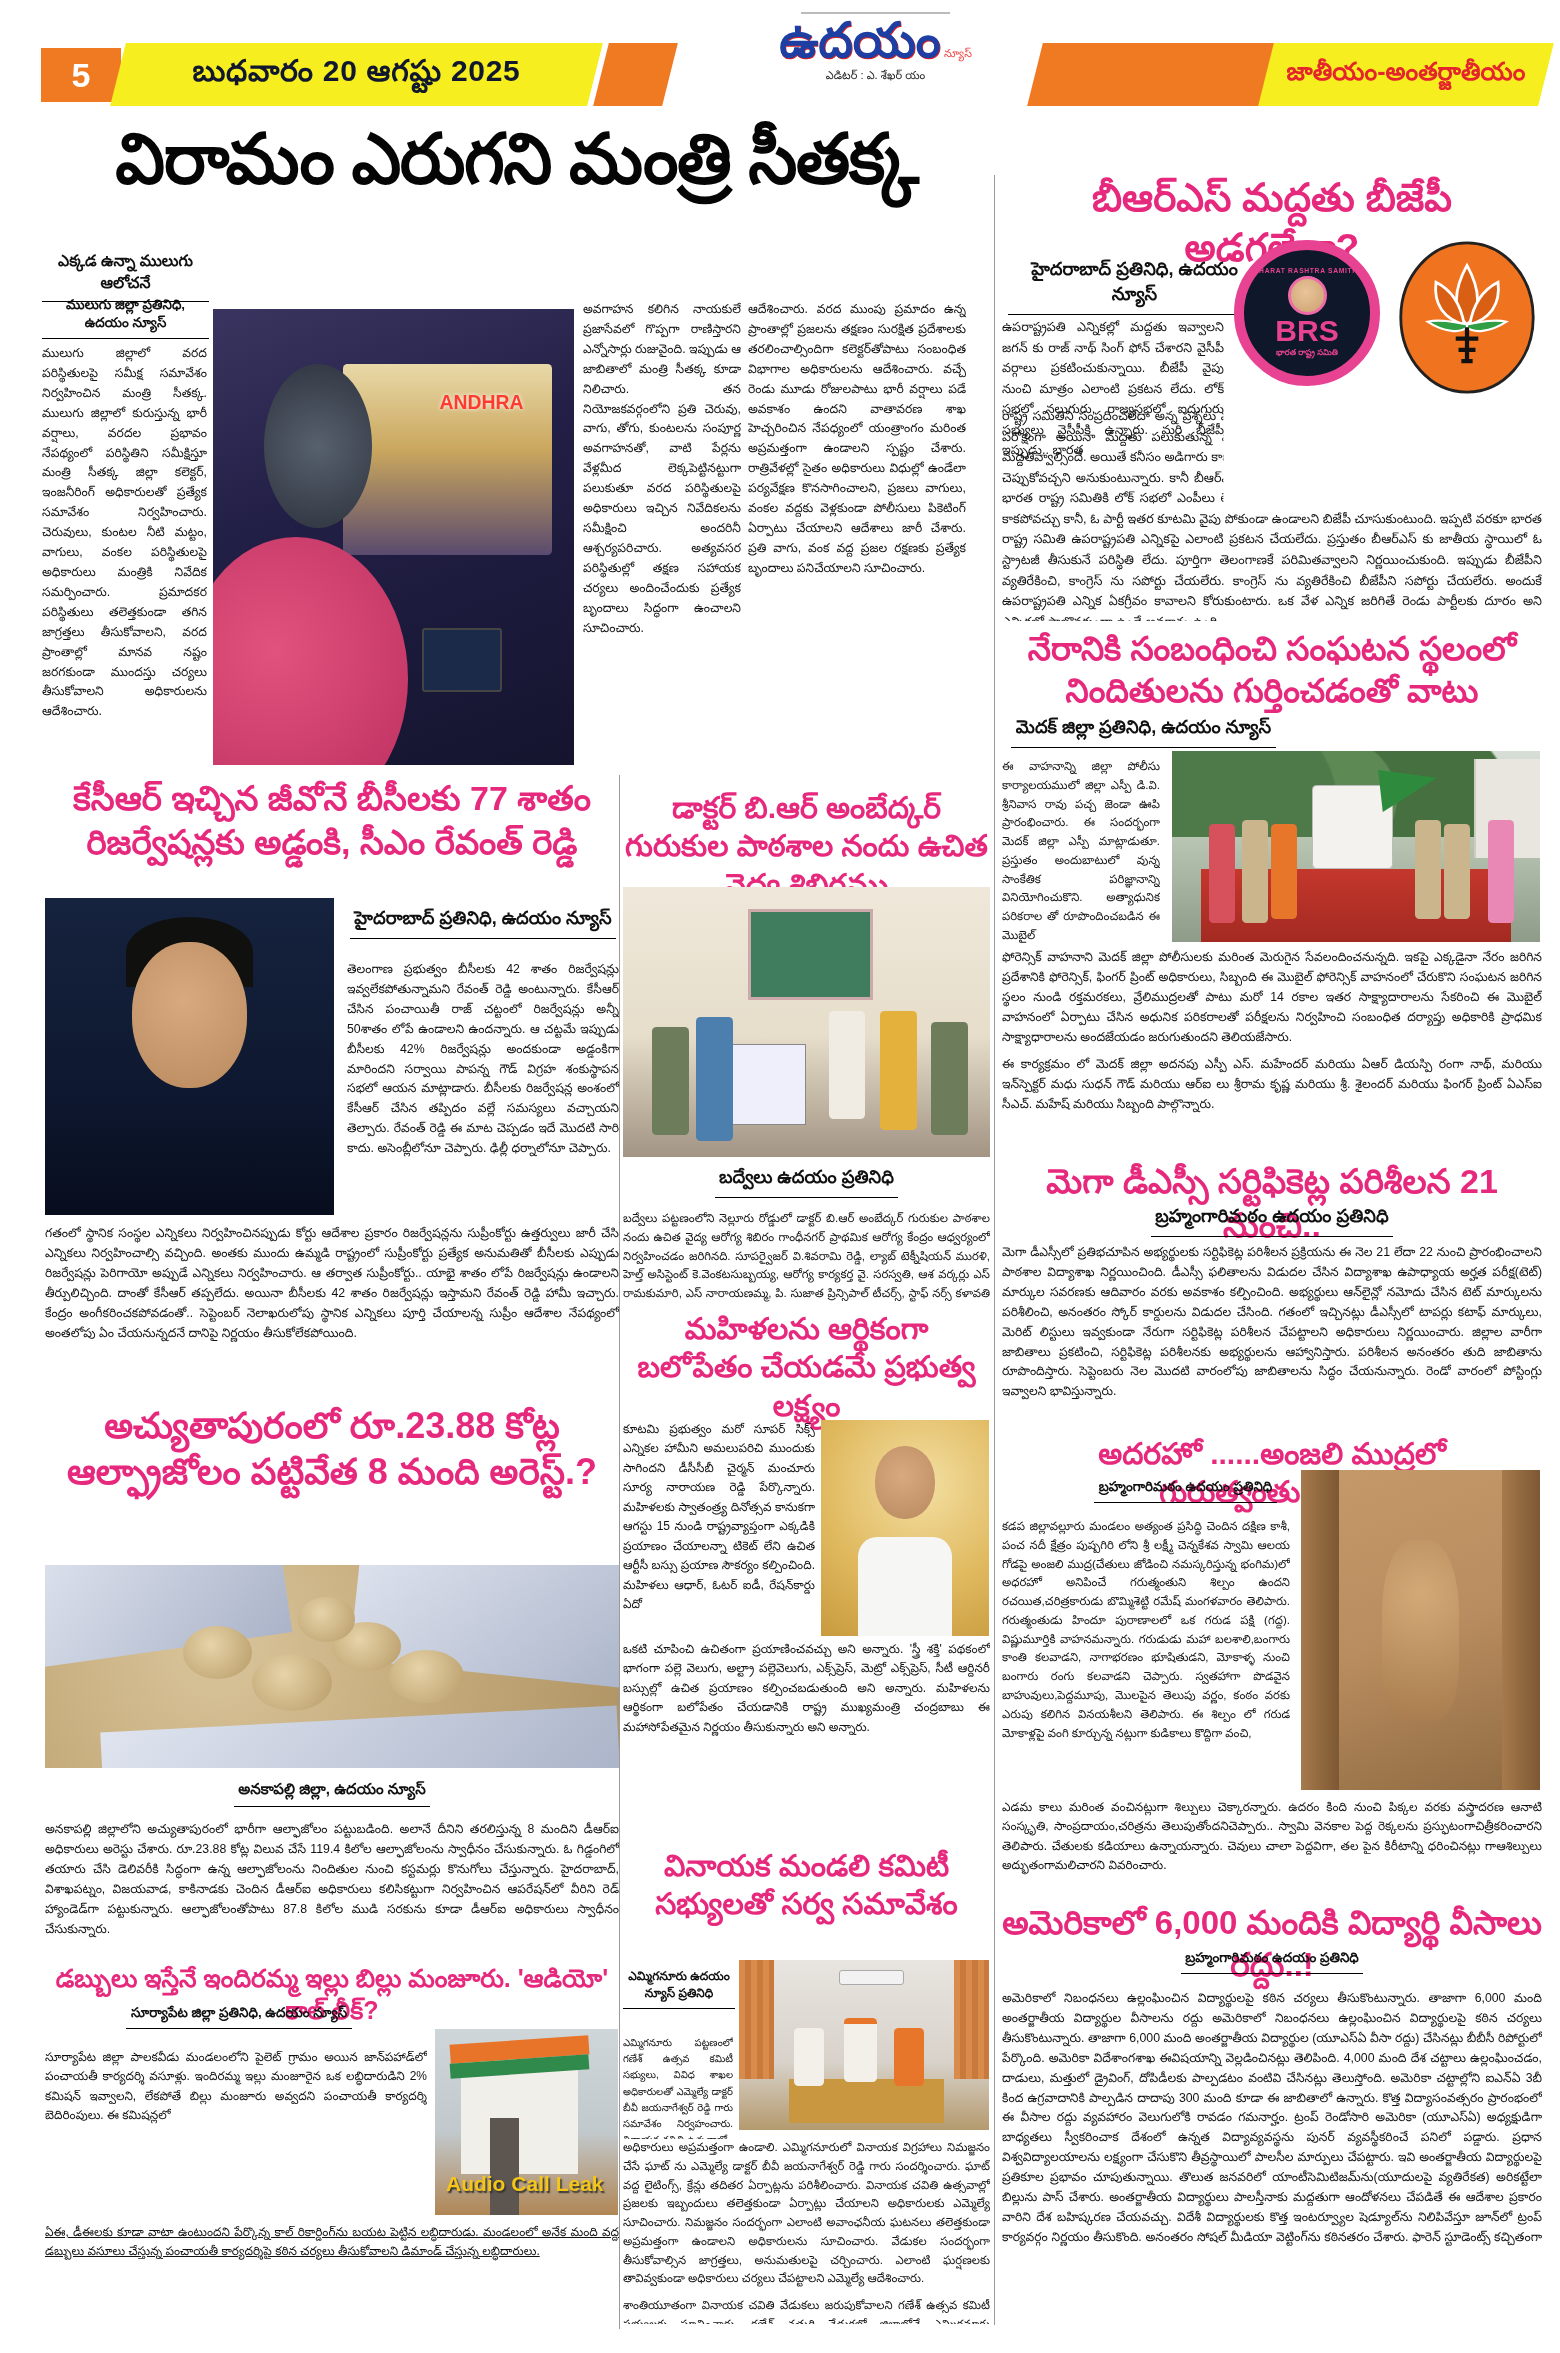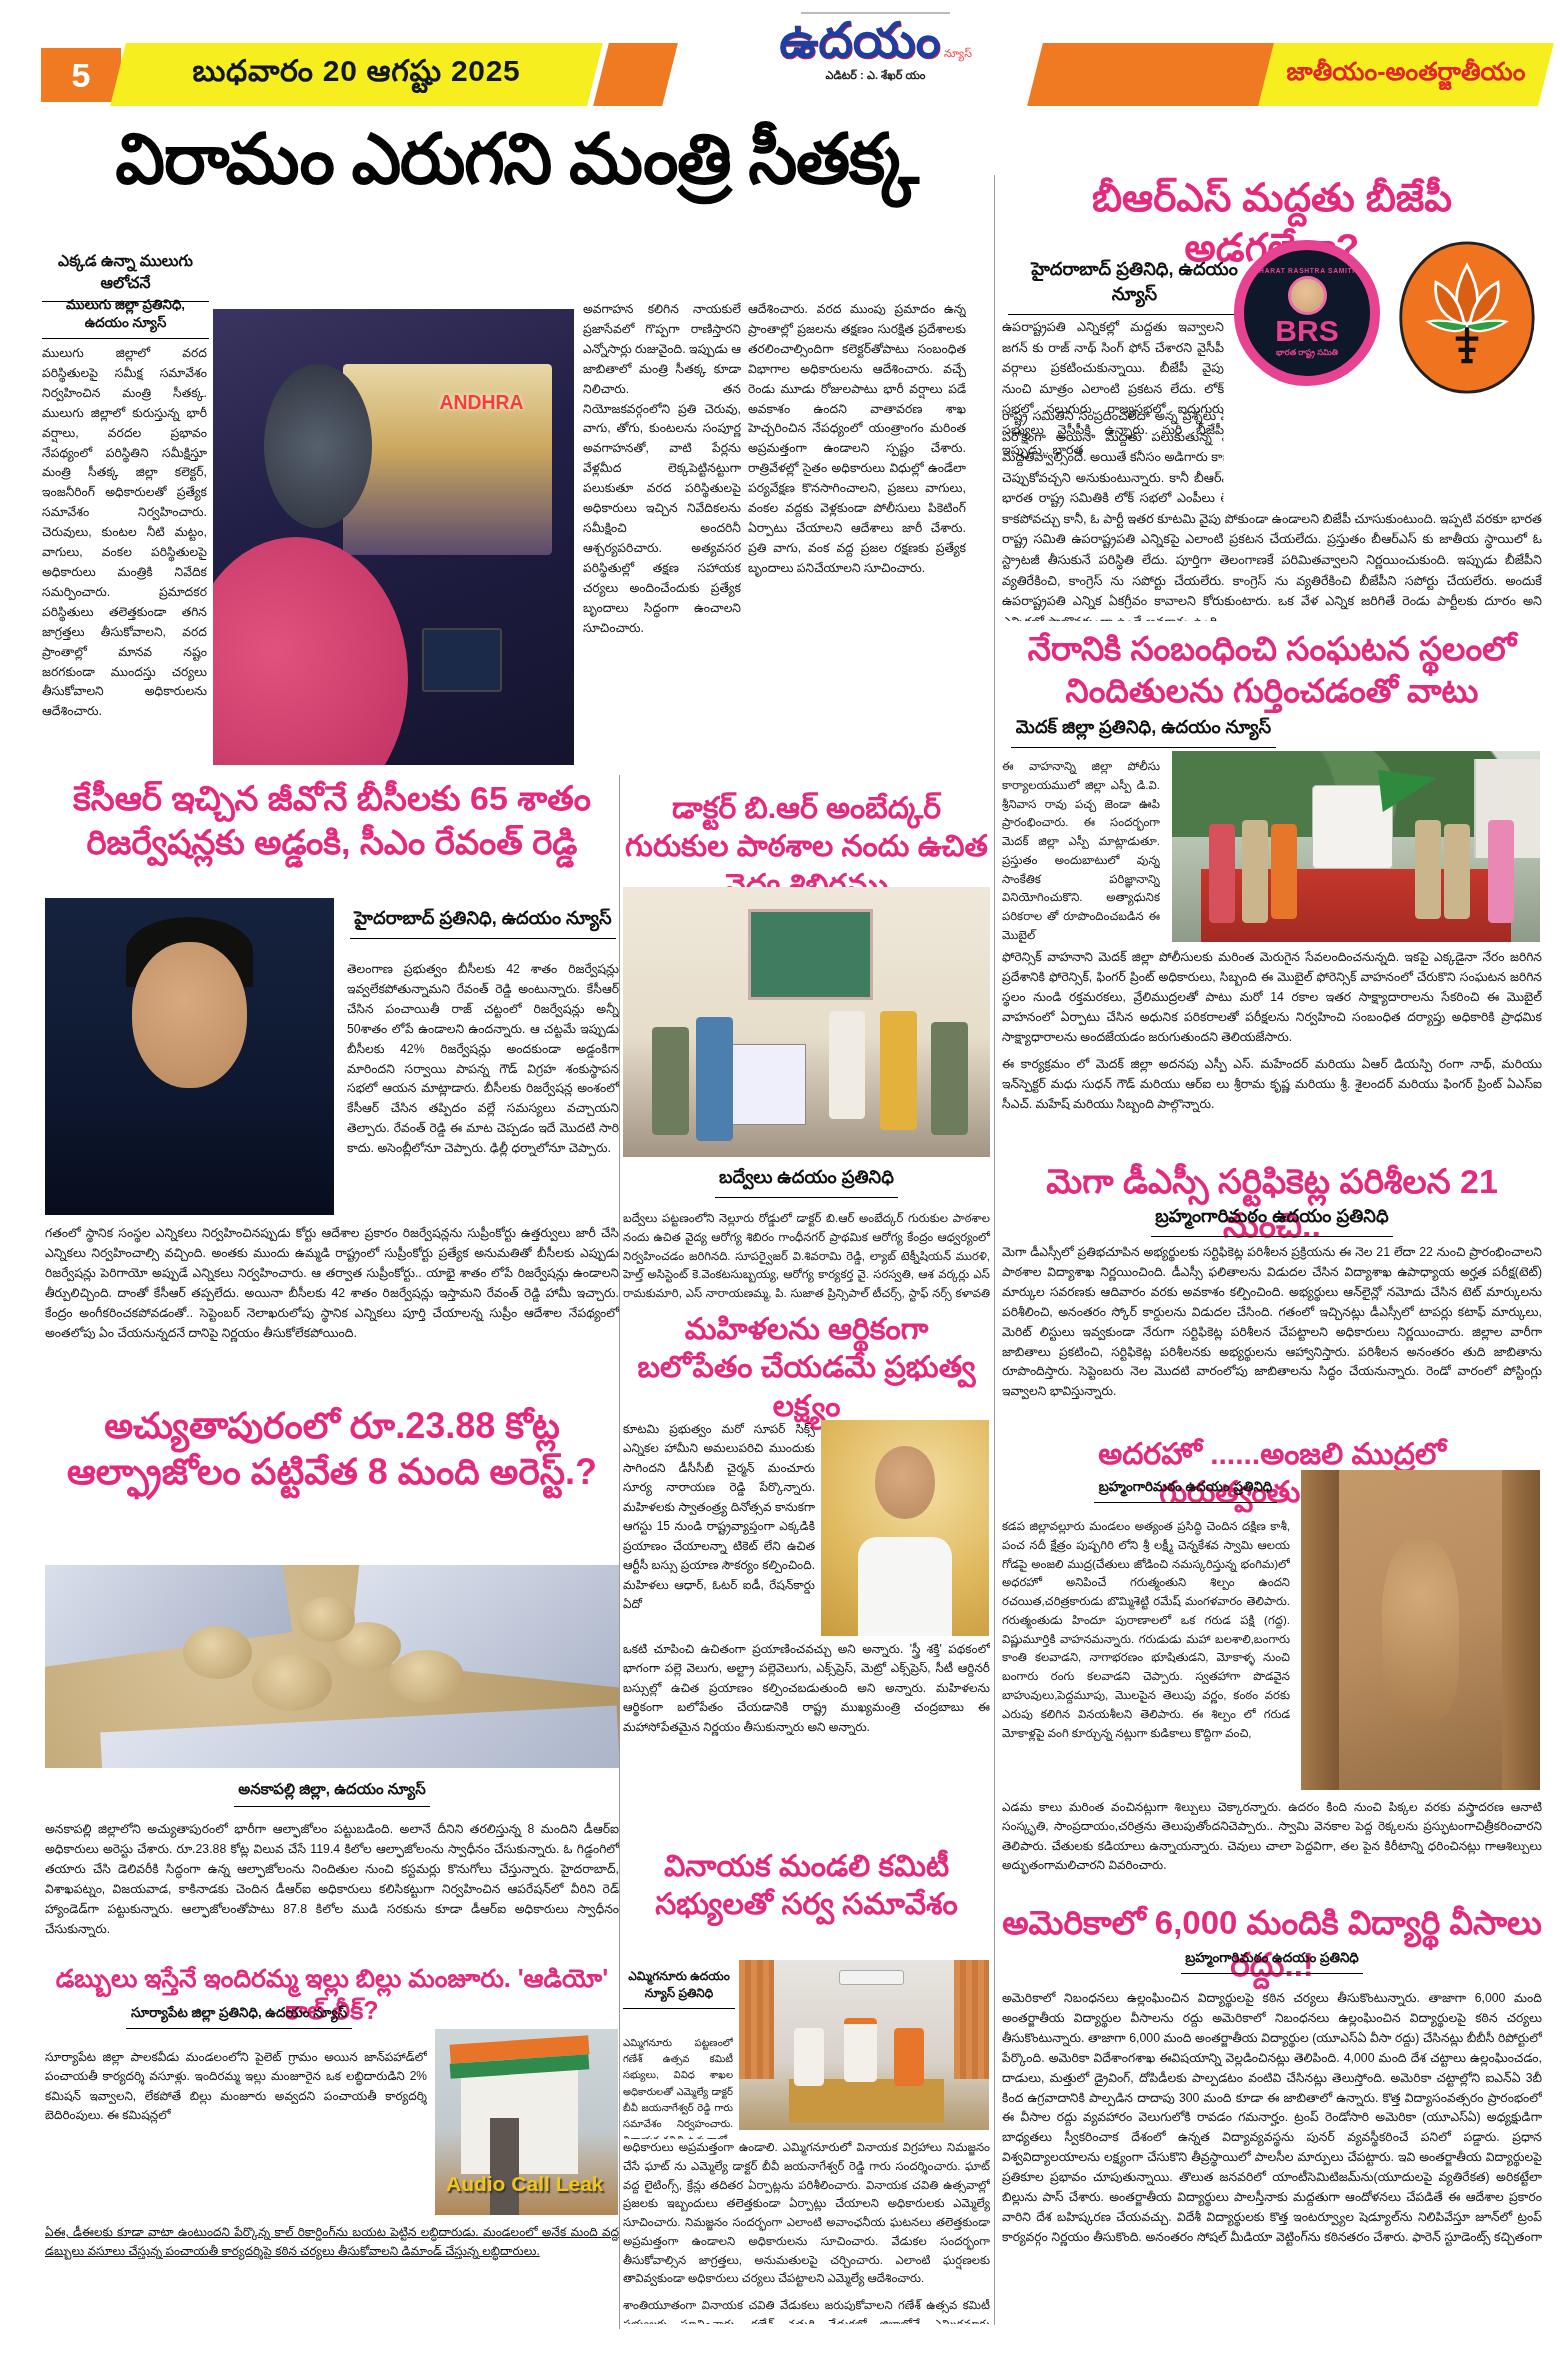--- a/index.html
+++ b/index.html
@@ -13,21 +13,21 @@
   .band{transform:skewX(-14deg);}
   .band-yellow{background:#f6ee1e;}
   .band-orange{background:#f07a21;}
   .band-text{transform:skewX(14deg);width:100%;text-align:center;font-weight:800;}
   .date-text{font-size:30px;color:#10172e;letter-spacing:0.7px;}
   .tag-text{font-size:25px;color:#e4252c;}
   .masthead-tiny{height:2.2px;background:#bbb;margin:1.5px auto;width:149px;}
   .masthead-main{font-size:49px;font-weight:900;color:#1d3fa3;line-height:1.0;
                  text-shadow:0.7px 0.7px 0 #d22,-0.7px -0.7px 0 #fff;}
   .masthead-sub{font-size:11px;font-weight:400;color:#ef4444;}
-  .editor-line{font-size:11.2px;font-weight:700;color:#222;margin-top:4.5px;}
+  .editor-line{font-size:11.2px;font-weight:400;color:#222;margin-top:4.5px;}
   
   .hl-black{font-weight:800;color:#050505;text-align:center;letter-spacing:-1.5px;line-height:1.15;}
   .hl-pink{font-weight:800;color:#e7297e;text-align:center;line-height:1.28;}
   .subhead{font-weight:800;font-size:16.4px;text-align:center;}
   .byline{font-weight:800;font-size:18px;text-align:center;}
   .rule-under{display:inline-block;border-bottom:1.5px solid #000;padding:0 4.5px 4.5px 4.5px;}
   .body-txt{font-size:12.7px;line-height:1.62;text-align:justify;overflow:hidden;}
   .body-txt p{margin:0 0 7.5px 0;}
   .caption{font-weight:800;font-size:15px;text-align:center;}
   .photo{position:absolute;overflow:hidden;background:#999;}
@@ -131,21 +131,21 @@
   <div class="photo car-photo" style="left:213px;top:309px;width:361px;height:456px;">
     <div class="car-window"></div>
     <div class="andhra-sign">ANDHRA</div>
     <div class="hair"></div>
     <div class="pink-shirt"></div>
     <div class="tablet"></div>
   </div>
   <div class="abs body-txt" style="left:583px;top:300px;width:158px;height:468px;font-size:12.3px;">అవగాహన కలిగిన నాయకులే ప్రజాసేవలో గొప్పగా రాణిస్తారని ఎన్నోసార్లు రుజువైంది. ఇప్పుడు ఆ జాబితాలో మంత్రి సీతక్క కూడా నిలిచారు. తన నియోజకవర్గంలోని ప్రతి చెరువు, వాగు, తోగు, కుంటలను సంపూర్ణ అవగాహనతో, వాటి పేర్లను వేళ్లమీద లెక్కపెట్టినట్టుగా పలుకుతూ వరద పరిస్థితులపై అధికారులు ఇచ్చిన నివేదికలను సమీక్షించి అందరినీ ఆశ్చర్యపరిచారు. అత్యవసర పరిస్థితుల్లో తక్షణ సహాయక చర్యలు అందించేందుకు ప్రత్యేక బృందాలు సిద్ధంగా ఉంచాలని సూచించారు.</div>
   <div class="abs body-txt" style="left:748px;top:300px;width:218px;height:468px;font-size:12.3px;">ఆదేశించారు. వరద ముంపు ప్రమాదం ఉన్న ప్రాంతాల్లో ప్రజలను తక్షణం సురక్షిత ప్రదేశాలకు తరలించాల్సిందిగా కలెక్టర్‌తోపాటు సంబంధిత విభాగాల అధికారులను ఆదేశించారు. వచ్చే రెండు మూడు రోజులపాటు భారీ వర్షాలు పడే అవకాశం ఉందని వాతావరణ శాఖ హెచ్చరించిన నేపధ్యంలో యంత్రాంగం మరింత అప్రమత్తంగా ఉండాలని స్పష్టం చేశారు. రాత్రివేళల్లో సైతం అధికారులు విధుల్లో ఉండేలా పర్యవేక్షణ కొనసాగించాలని, ప్రజలు వాగులు, వంకల వద్దకు వెళ్లకుండా పోలీసులు పికెటింగ్ ఏర్పాటు చేయాలని ఆదేశాలు జారీ చేశారు. ప్రతి వాగు, వంక వద్ద ప్రజల రక్షణకు ప్రత్యేక బృందాలు పనిచేయాలని సూచించారు.</div>
 
-  <div class="abs hl-pink" style="left:45px;top:777px;width:574px;font-size:34px;">కేసీఆర్ ఇచ్చిన జీవోనే బీసీలకు 65 శాతం రిజర్వేషన్లకు అడ్డంకి, సీఎం రేవంత్ రెడ్డి</div>
+  <div class="abs hl-pink" style="left:45px;top:777px;width:574px;font-size:34px;">కేసీఆర్ ఇచ్చిన జీవోనే బీసీలకు 77 శాతం రిజర్వేషన్లకు అడ్డంకి, సీఎం రేవంత్ రెడ్డి</div>
   <div class="photo revanth-photo" style="left:45px;top:898px;width:289px;height:317px;">
     <div class="hair1"></div>
     <div class="face1 face"></div>
   </div>
   <div class="abs" style="left:347px;top:908px;width:272px;text-align:center;">
     <span class="byline rule-under">హైదరాబాద్ ప్రతినిధి, ఉదయం న్యూస్</span>
   </div>
   <div class="abs body-txt" style="left:347px;top:960px;width:272px;height:253px;font-size:12.3px;">తెలంగాణ ప్రభుత్వం బీసీలకు 42 శాతం రిజర్వేషన్లు ఇవ్వలేకపోతున్నామని రేవంత్ రెడ్డి అంటున్నారు. కేసీఆర్ చేసిన పంచాయితీ రాజ్ చట్టంలో రిజర్వేషన్లు అన్నీ 50శాతం లోపే ఉండాలని ఉందన్నారు. ఆ చట్టమే ఇప్పుడు బీసీలకు 42% రిజర్వేషన్లు అందకుండా అడ్డంకిగా మారిందని సర్వాయి పాపన్న గౌడ్ విగ్రహ శంకుస్థాపన సభలో ఆయన మాట్లాడారు. బీసీలకు రిజర్వేషన్ల అంశంలో కేసీఆర్ చేసిన తప్పిదం వల్లే సమస్యలు వచ్చాయని తెల్పారు. రేవంత్ రెడ్డి ఈ మాట చెప్పడం ఇదే మొదటి సారి కాదు. అసెంబ్లీలోనూ చెప్పారు. ఢిల్లీ ధర్నాలోనూ చెప్పారు.</div>
   <div class="abs body-txt" style="left:45px;top:1224px;width:574px;height:160px;font-size:12.3px;">గతంలో స్థానిక సంస్థల ఎన్నికలు నిర్వహించినప్పుడు కోర్టు ఆదేశాల ప్రకారం రిజర్వేషన్లను సుప్రీంకోర్టు ఉత్తర్వులు జారీ చేసి ఎన్నికలు నిర్వహించాల్సి వచ్చింది. అంతకు ముందు ఉమ్మడి రాష్ట్రంలో సుప్రీంకోర్టు ప్రత్యేక అనుమతితో బీసీలకు ఎప్పుడు రిజర్వేషన్లు పెరిగాయో అప్పుడే ఎన్నికలు నిర్వహించారు. ఆ తర్వాత సుప్రీంకోర్టు.. యాభై శాతం లోపే రిజర్వేషన్లు ఉండాలని తీర్పులిచ్చింది. దాంతో కేసీఆర్ తప్పలేదు. అయినా బీసీలకు 42 శాతం రిజర్వేషన్లు ఇస్తామని రేవంత్ రెడ్డి హామీ ఇచ్చారు. కేంద్రం అంగీకరించకపోవడంతో.. సెప్టెంబర్ నెలాఖరులోపు స్థానిక ఎన్నికలు పూర్తి చేయాలన్న సుప్రీం ఆదేశాల నేపథ్యంలో అంతలోపు ఏం చేయనున్నదనే దానిపై నిర్ణయం తీసుకోలేకపోయింది.</div>
 

